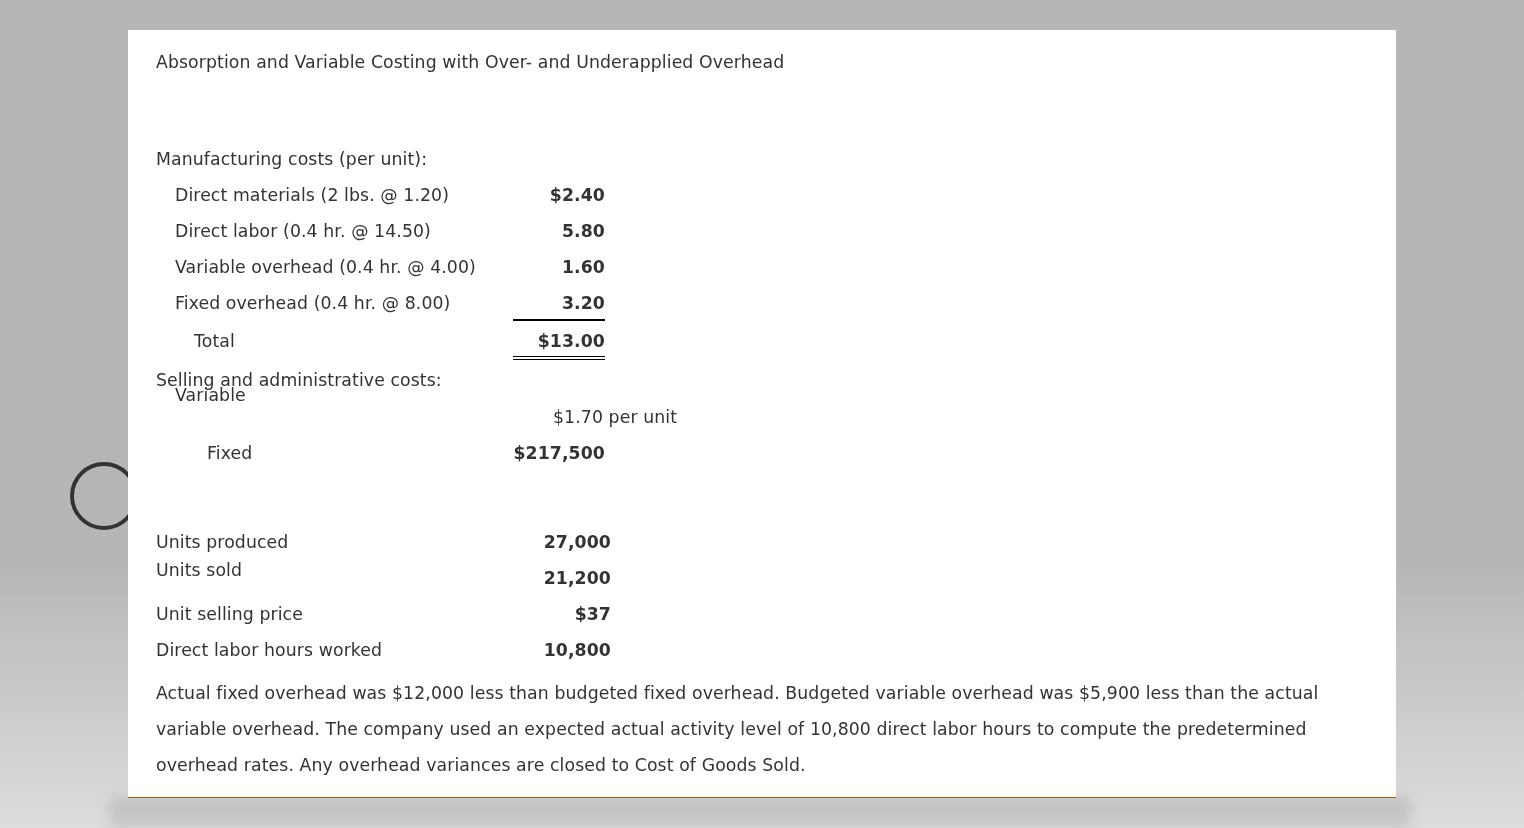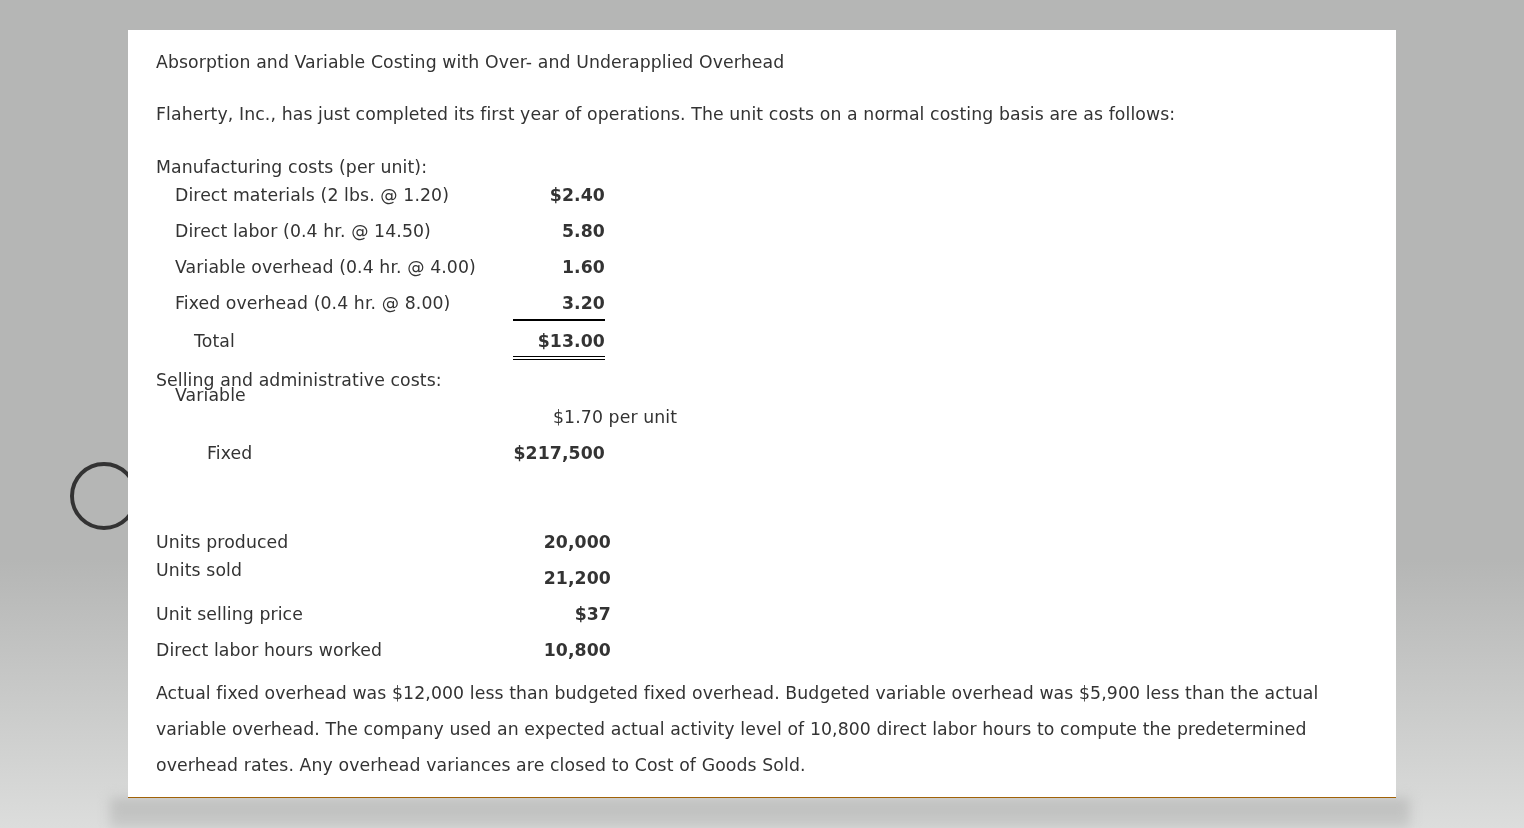--- a/index.html
+++ b/index.html
@@ -29,23 +29,22 @@
   .dline { position: absolute; left: 385px; width: 92px; border-top: 1px solid #000; }
 </style>
 </head>
 <body>
 
 <div class="shadow"></div>
 <div class="arc"></div>
 
 <div class="card">
   <div class="t" style="left:28px;top:22px;">Absorption and Variable Costing with Over- and Underapplied Overhead</div>
-  <div class="t" style="left:28px;top:74px;">Flaherty, Inc., has just completed its first year of operations. The unit costs on a normal costing basis are as follows:</div>
 
-  <div class="t" style="left:28px;top:119px;margin-top:8px;">Manufacturing costs (per unit):</div>
+  <div class="t" style="left:28px;top:119px;">Manufacturing costs (per unit):</div>
 
   <div class="t" style="left:47px;top:155px;">Direct materials (2 lbs. @ 1.20)</div>
   <div class="t r" style="right:791px;top:155px;">$2.40</div>
 
   <div class="t" style="left:47px;top:191px;">Direct labor (0.4 hr. @ 14.50)</div>
   <div class="t r" style="right:791px;top:191px;">5.80</div>
 
   <div class="t" style="left:47px;top:227px;">Variable overhead (0.4 hr. @ 4.00)</div>
   <div class="t r" style="right:791px;top:227px;">1.60</div>
 
@@ -63,21 +62,21 @@
   <div class="t" style="left:28px;top:340px;">Selling and administrative costs:</div>
 
   <div class="t" style="left:47px;top:355px;">Variable</div>
   <div class="t" style="left:425px;top:377px;"><span>$1.70</span><span> per unit</span></div>
 
   <div class="t" style="left:47px;top:413px;margin-left:32px;">Fixed</div>
   <div class="t r" style="right:791px;top:413px;">$217,500</div>
 
 
   <div class="t" style="left:28px;top:502px;">Units produced</div>
-  <div class="t r" style="right:785px;top:502px;">20,000</div>
+  <div class="t r" style="right:785px;top:502px;">27,000</div>
 
   <div class="t" style="left:28px;top:530px;text-align:center;">Units sold</div>
   <div class="t r" style="right:785px;top:538px;">21,200</div>
 
   <div class="t" style="left:28px;top:574px;">Unit selling price</div>
   <div class="t r" style="right:785px;top:574px;">$37</div>
 
   <div class="t" style="left:28px;top:610px;">Direct labor hours worked</div>
   <div class="t r" style="right:785px;top:610px;">10,800</div>
 

